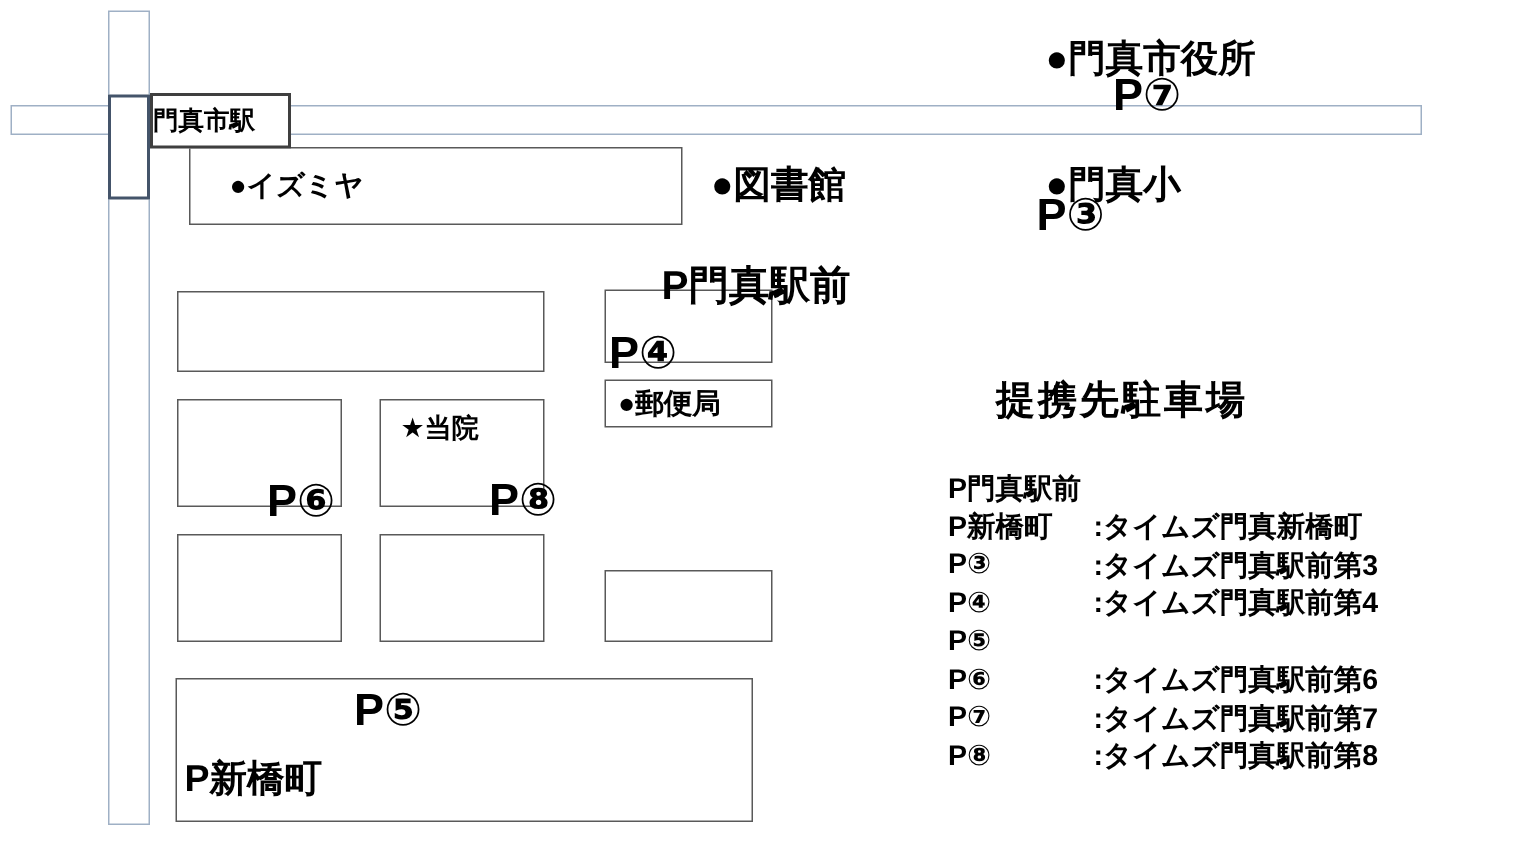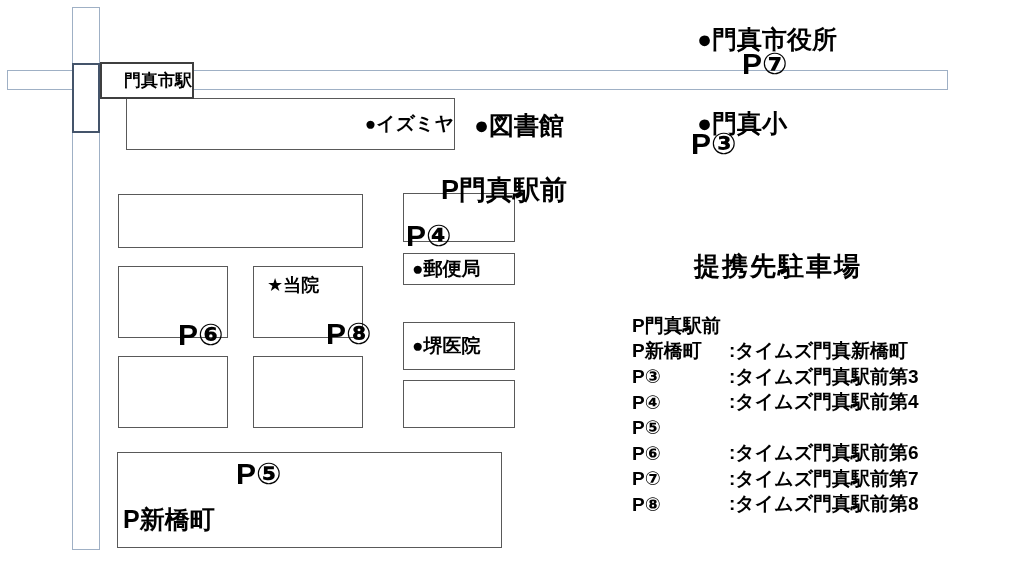--- a/index.html
+++ b/index.html
@@ -7,27 +7,27 @@
     position:relative;width:1024px;height:576px;background:#ffffff;overflow:hidden;
     font-family:"Liberation Sans","DejaVu Sans",sans-serif;color:#000;
   }
   .abs{position:absolute;box-sizing:border-box;}
   
   .road{border:1.5px solid #9fb0c5;background:#ffffff;z-index:1;}
   .rail{border:1.5px solid #9fb0c5;background:#ffffff;z-index:2;}
   .station-rect{border:2px solid #44546a;background:#ffffff;z-index:3;}
   .station-label{
     border:2px solid #3f3f3f;background:#ffffff;z-index:4;
-    display:flex;align-items:center;justify-content:flex-end;
+    display:flex;align-items:center;justify-content:flex-start;
     font-size:17px;font-weight:800;white-space:nowrap;
   }
   
   .block{border:1.5px solid #595959;background:#ffffff;z-index:2;}
   .block.txt{font-weight:800;white-space:nowrap;}
-  .izumiya{display:flex;align-items:center;justify-content:flex-end;font-size:19px;padding-left:26px;}
+  .izumiya{display:flex;align-items:center;justify-content:flex-start;font-size:19px;padding-left:26px;}
   .leftpad{display:flex;align-items:center;font-size:19px;padding-left:8px;}
   .clinic{font-size:18px;padding:6px 0 0 13px;}
   
   .lbl{z-index:5;font-weight:800;white-space:nowrap;line-height:1.05;}
   .place{font-size:25px;}
   .pbig{font-size:30px;letter-spacing:0px;}
   .pname-lg{font-size:27px;}
   .pname-md{font-size:25px;}
   
   .legend-title{z-index:5;font-size:26px;font-weight:800;letter-spacing:2px;white-space:nowrap;}
@@ -62,52 +62,49 @@
 
   <div class="abs block" style="left:118px;top:356px;width:110px;height:72px;"></div>
   <div class="abs block" style="left:253px;top:356px;width:110px;height:72px;"></div>
 
   <div class="abs block" style="left:403px;top:193px;width:112px;height:49px;"></div>
 
   <div class="abs block txt leftpad" style="left:403px;top:253px;width:112px;height:32px;">
     <span><span class="marker">●</span><span>郵便局</span></span>
   </div>
 
-  <div class="abs block txt leftpad" style="left:403px;top:322px;width:112px;height:48px;">
-    <span><span class="marker">●</span><span>堺医院</span></span>
-  </div>
 
   <div class="abs block" style="left:403px;top:380px;width:112px;height:48px;"></div>
 
   <div class="abs block" style="left:117px;top:452px;width:385px;height:96px;"></div>
 
   <div class="abs lbl place" style="left:697px;top:26px;">
     <span class="marker">●</span><span>門真市役所</span>
   </div>
   <div class="abs lbl pbig" style="left:742px;top:48px;">P⑦</div>
 
-  <div class="abs lbl place" style="left:474px;top:112px;">
+  <div class="abs lbl place" style="left:474px;top:112px;font-family:Liberation Mono, monospace;">
     <span class="marker">●</span><span>図書館</span>
   </div>
 
   <div class="abs lbl place" style="left:697px;top:110px;">
     <span class="marker">●</span><span>門真小</span>
   </div>
   <div class="abs lbl pbig" style="left:691px;top:128px;">P③</div>
 
   <div class="abs lbl pname-lg" style="left:441px;top:176px;">P門真駅前</div>
   <div class="abs lbl pbig" style="left:406px;top:220px;">P④</div>
 
   <div class="abs lbl pbig" style="left:178px;top:319px;">P⑥</div>
   <div class="abs lbl pbig" style="left:326px;top:318px;">P⑧</div>
 
   <div class="abs lbl pbig" style="left:236px;top:458px;">P⑤</div>
   <div class="abs lbl pname-md" style="left:123px;top:506px;">P新橋町</div>
 
-  <div class="abs legend-title" style="left:694px;top:249px;">提携先駐車場</div>
+  <div class="abs legend-title" style="left:664px;top:249px;">提携先駐車場</div>
 
   <div class="abs legend" style="left:632px;top:313px;">
     <div class="legend-row">
       <span class="lkey">P門真駅前</span>
     </div>
     <div class="legend-row">
       <span class="lkey">P新橋町</span>
         <span class="lval">:タイムズ門真新橋町</span>
     </div>
     <div class="legend-row">

